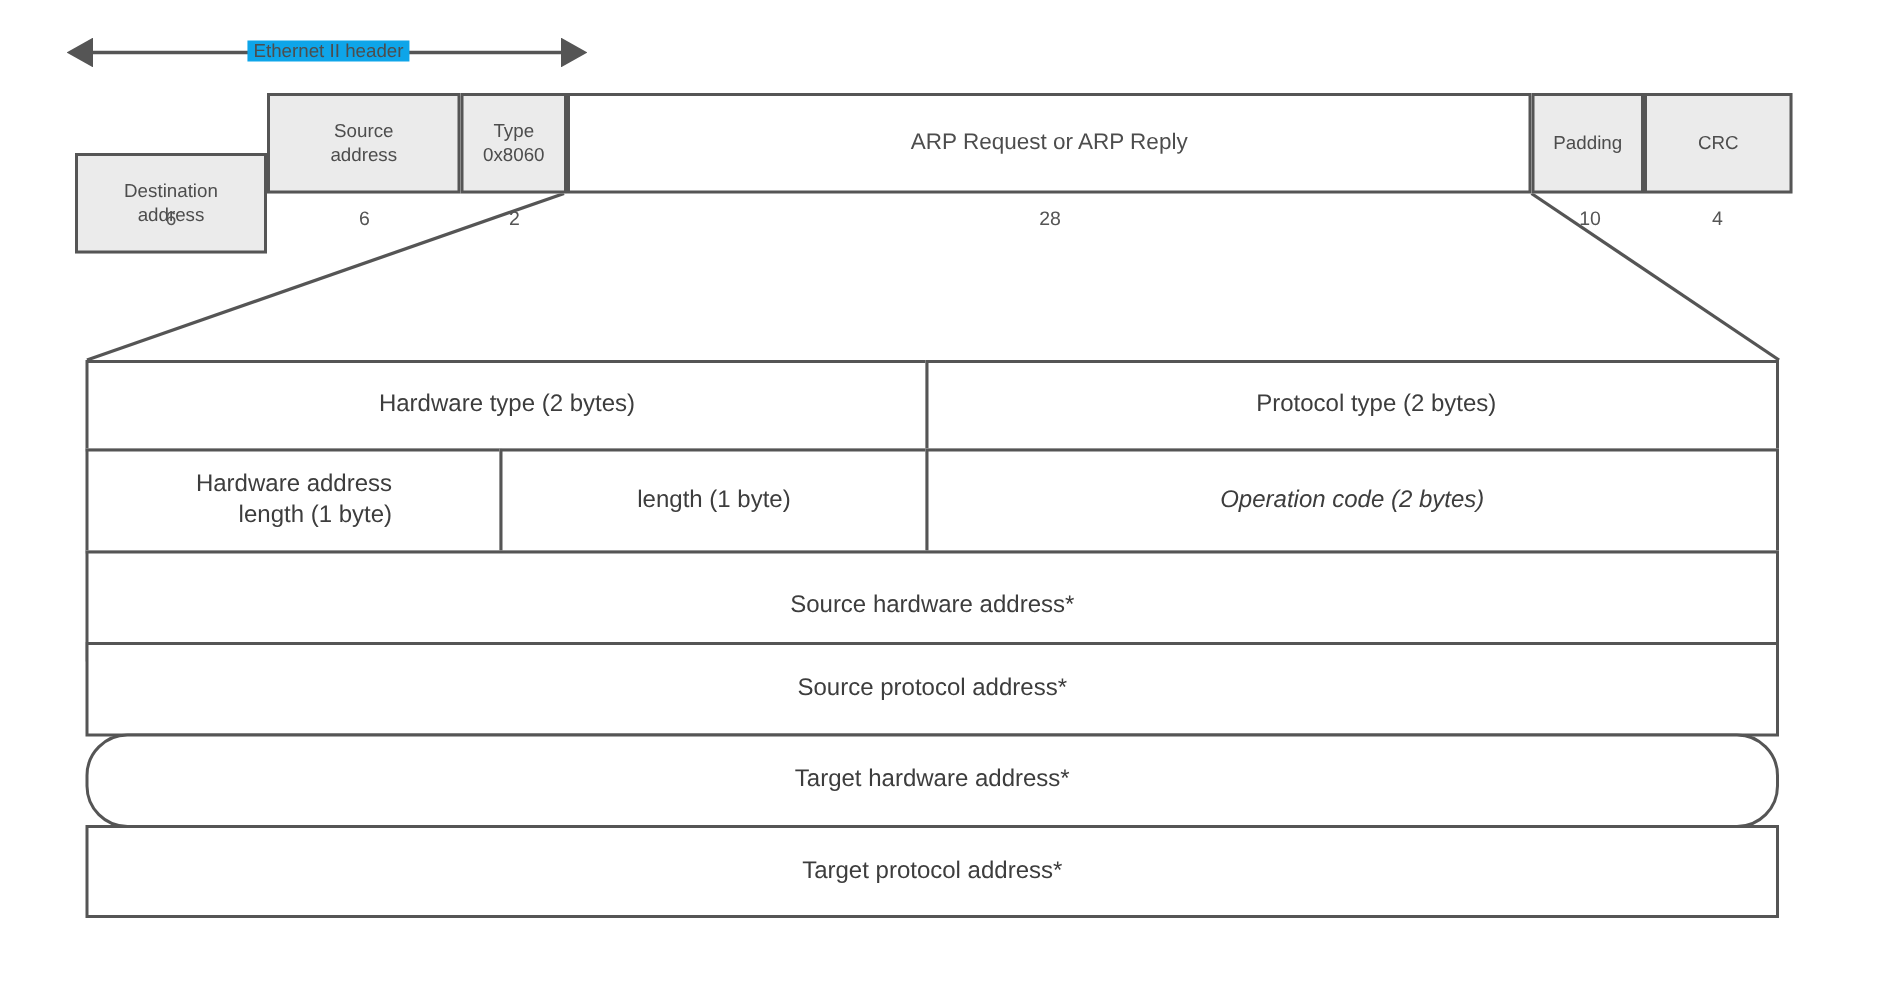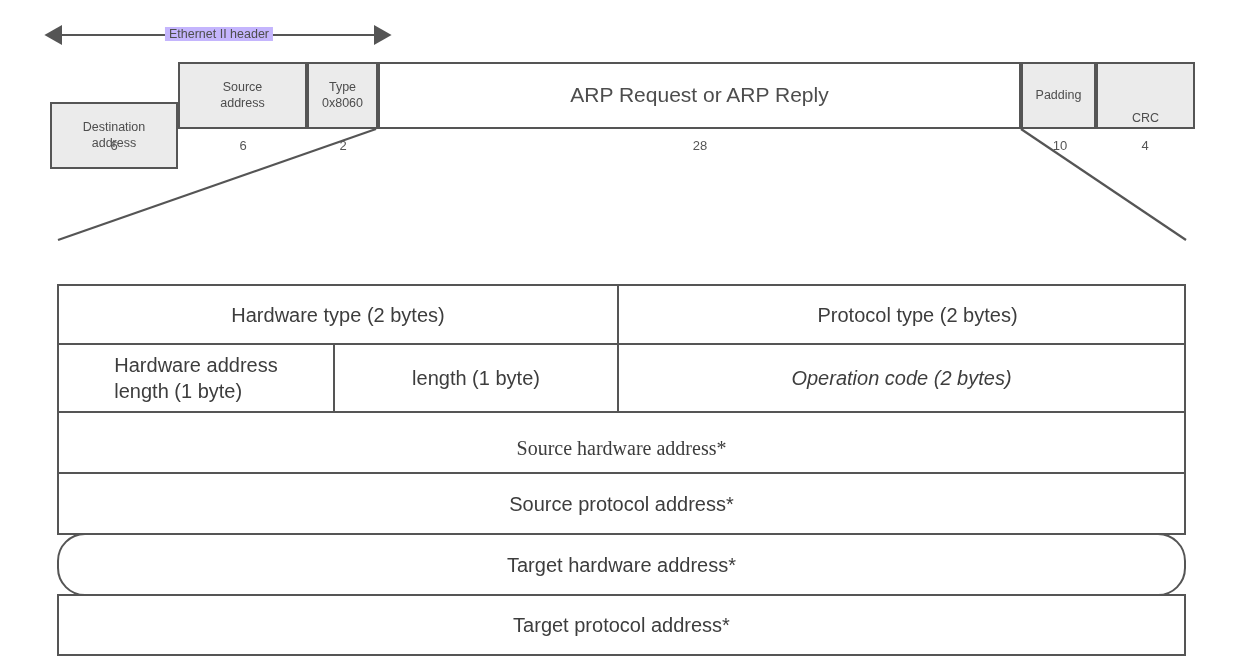--- a/index.html
+++ b/index.html
@@ -53,40 +53,39 @@
     color: #555555;
     text-align: center;
     transform: translateX(-50%);
   }
 
   
   .bracket-caption {
     position: absolute;
     font-size: 12.5px;
     color: #4d4d4d;
-    background: #c4b5fd;
+    background: #0ea5e9;
     padding: 0 4px;
     transform: translateX(-50%);
     white-space: nowrap;
   }
 
   
   .arp-cell {
     position: absolute;
     box-sizing: border-box;
     border: 2px solid #555555;
     background: #ffffff;
     display: flex;
     align-items: center;
     justify-content: center;
-    text-align: left;
-    font-size: 20px;
+    text-align: right;
+    font-size: 16px;
     color: #3d3d3d;
     line-height: 1.3;
-    margin-top: 44px;
   }
   .arp-cell .two-line { display: block; }
 
   
   #vectors {
     position: absolute;
     left: 0; top: 0;
     width: 1254px; height: 666px;
     pointer-events: none;
   }
@@ -129,28 +128,28 @@
   </div>
 
   <div class="cell filled" style="left:307px; top:62px; width:71px; height:67px;justify-content:center;">
     <span class="eth-label">
       <span class="sub">Type</span>
       <span class="sub">0x8060</span>
     </span>
   </div>
 
   <div class="cell plain" style="left:378px; top:62px; width:643px; height:67px;">
-    <span class="eth-label" style="font-size:21px;">ARP Request or ARP Reply</span>
+    <span class="eth-label" style="font-size:15px;">ARP Request or ARP Reply</span>
   </div>
 
   <div class="cell filled" style="left:1021px; top:62px; width:75px; height:67px;">
     <span class="eth-label">Padding</span>
   </div>
 
-  <div class="cell filled" style="left:1096px; top:62px; width:99px; height:67px;align-items:flex-end;">
+  <div class="cell filled" style="left:1096px; top:62px; width:99px; height:67px;">
     <span class="eth-label">CRC</span>
   </div>
 
   <div class="bytecount" style="left:114px; top:138px;">6</div>
   <div class="bytecount" style="left:243px; top:138px;">6</div>
   <div class="bytecount" style="left:343px; top:138px;">2</div>
   <div class="bytecount" style="left:700px; top:138px;">28</div>
   <div class="bytecount" style="left:1060px; top:138px;">10</div>
   <div class="bytecount" style="left:1145px; top:138px;">4</div>
 
@@ -169,21 +168,21 @@
   </div>
   <div class="arp-cell" style="left:333px; top:299px; width:286px; height:70px;">
     <span>
       <span class="two-line">length (1 byte)</span>
     </span>
   </div>
   <div class="arp-cell" style="left:617px; top:299px; width:569px; height:70px;font-style:italic;">
     <span>Operation code (2 bytes)</span>
   </div>
 
-  <div class="arp-cell" style="left:57px; top:367px; width:1129px; height:74px;font-family:Liberation Serif, serif;">
+  <div class="arp-cell" style="left:57px; top:367px; width:1129px; height:74px;">
     <span>Source hardware address*</span>
   </div>
 
   <div class="arp-cell" style="left:57px; top:428px; width:1129px; height:63px;">
     <span>Source protocol address*</span>
   </div>
 
   <div class="arp-cell" style="left:57px; top:489px; width:1129px; height:63px;border-radius:28px;">
     <span>Target hardware  address*</span>
   </div>

